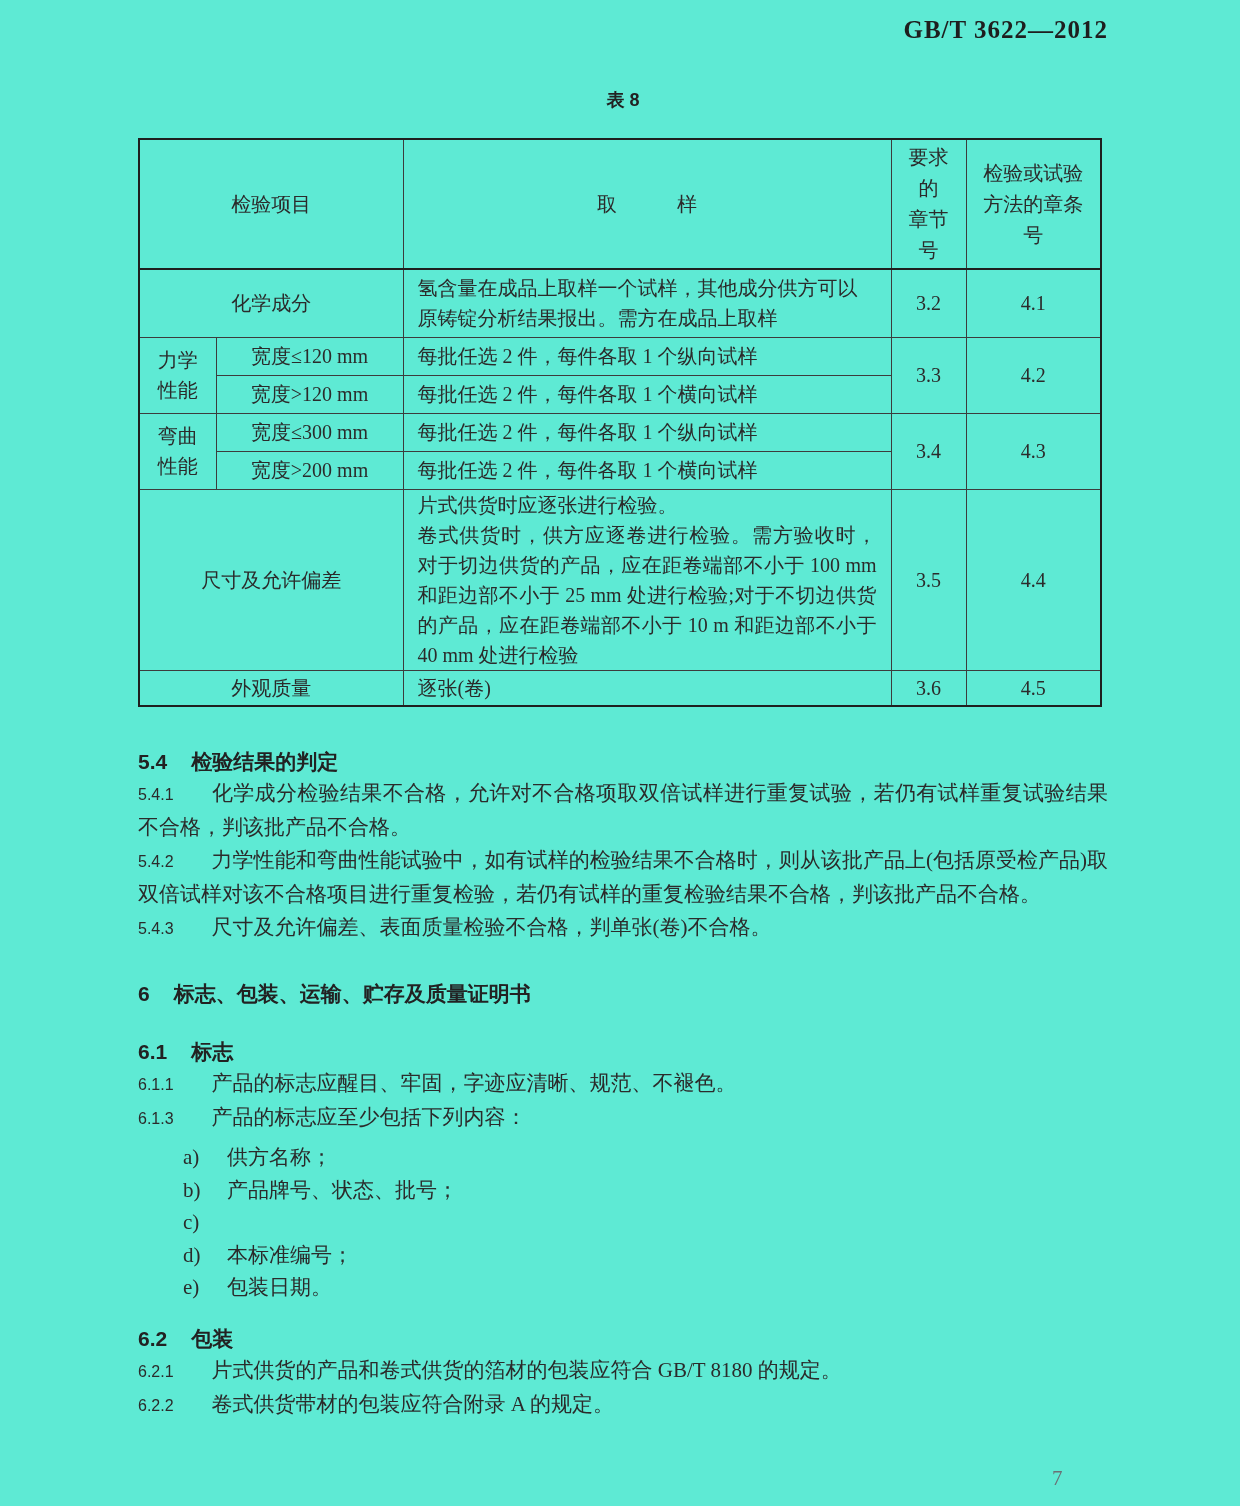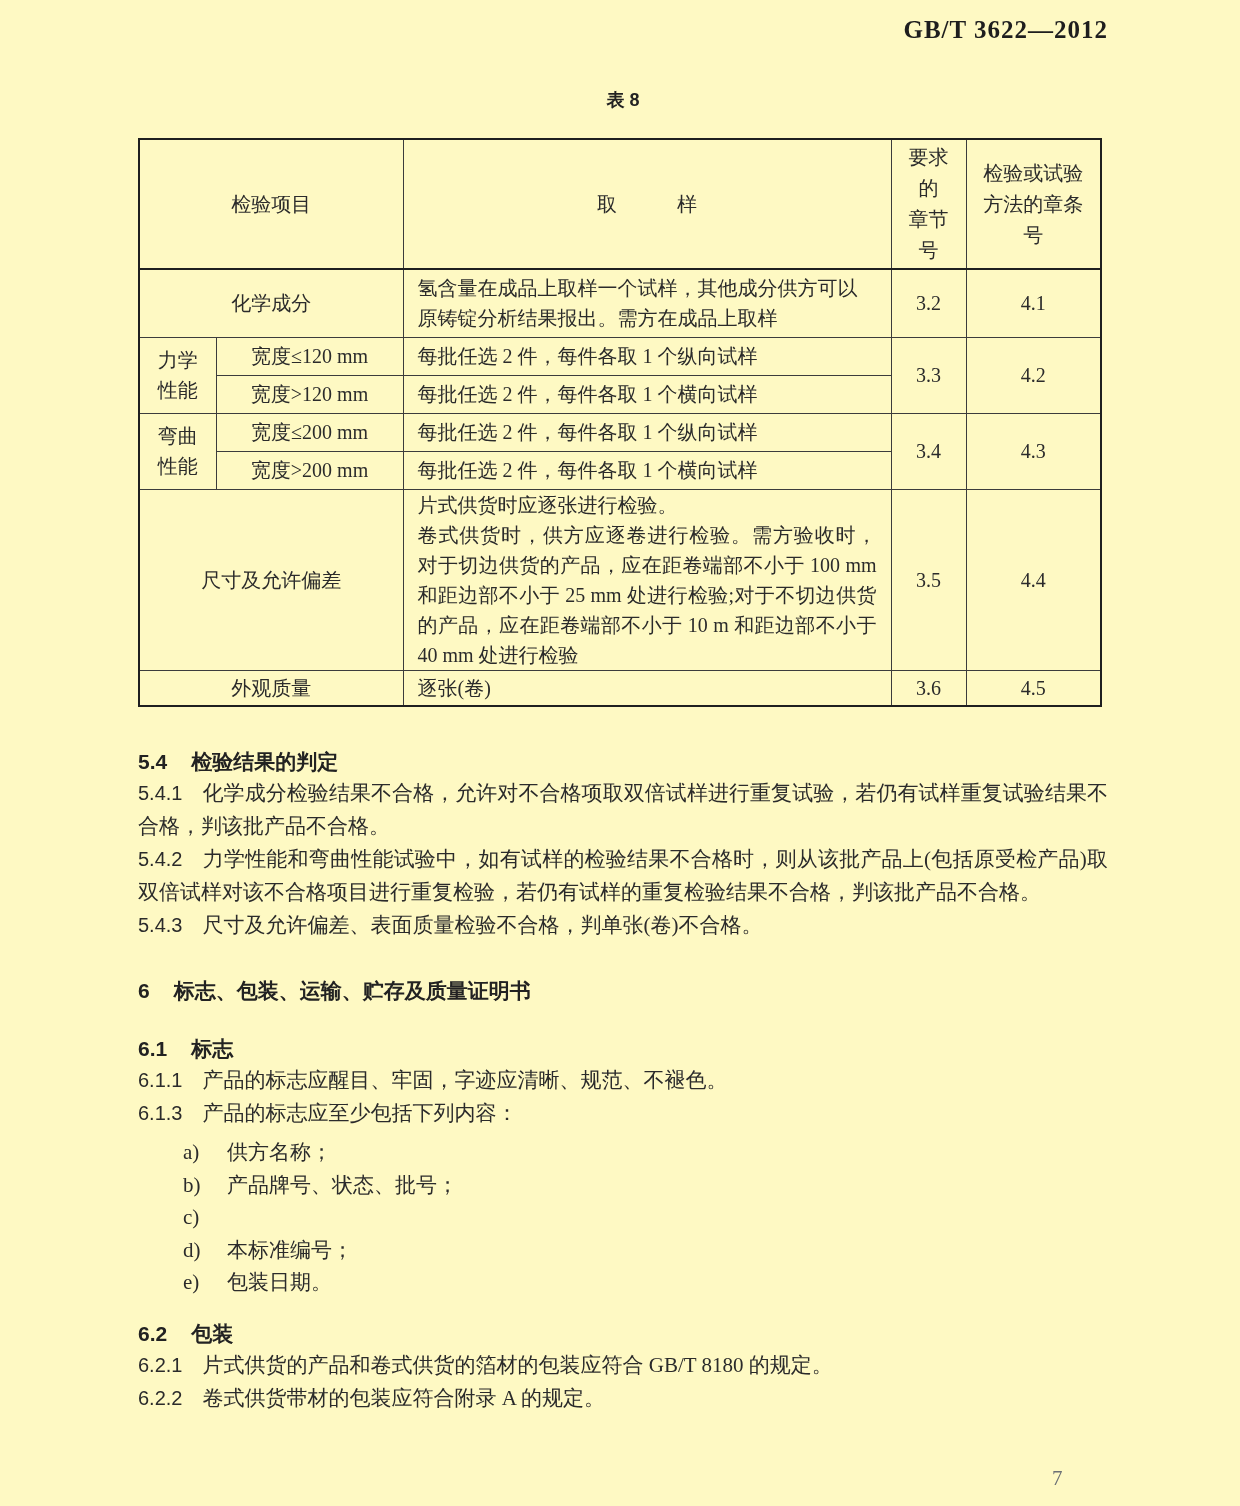--- a/index.html
+++ b/index.html
@@ -1,21 +1,21 @@
 <!DOCTYPE html>
 <html><head>
 <meta charset="utf-8">
 <style>
   html, body { margin: 0; padding: 0; background: #9a9a9a; }
   .page {
     position: relative;
     width: 1240px;
     height: 1506px;
     margin: 0 auto;
-    background: #fef9c3;
+    background: #5eead4;
     color: #2b2b2b;
     font-family: "Liberation Serif", "DejaVu Serif", serif;
     overflow: hidden;
     box-sizing: border-box;
   }
   .content {
     padding: 0 132px 0 138px;
     box-sizing: border-box;
   }
 
@@ -87,22 +87,22 @@
 
   p.clause {
     margin: 0;
     font-size: 21px;
     line-height: 33px;
     text-align: justify;
     color: #2b2b2b;
   }
   p.clause .cnum {
     font-family: "Liberation Sans", "DejaVu Sans", sans-serif;
-    font-size: 20px;
-    margin-right: 20px;
+    font-size: 16px;
+    margin-right: 38px;
   }
   .mt-first { margin-top: 14px; }
   .mt-body  { margin-top: 22px; }
 
   .alpha-list { margin-top: 6px; }
   .list-item {
     display: flex;
     padding-left: 45px;
     font-size: 21px;
     line-height: 32.5px;
@@ -196,21 +196,21 @@
           </td>
           <td class="cell-sampling">
             <span>每批任选 2 件，每件各取 1 个横向试样</span>
           </td>
         </tr>
         <tr class="row-thin">
           <td rowspan="2">
             <span>弯曲性能</span>
           </td>
           <td>
-            <span>宽度≤200 mm</span>
+            <span>宽度≤300 mm</span>
           </td>
           <td class="cell-sampling">
             <span>每批任选 2 件，每件各取 1 个纵向试样</span>
           </td>
           <td rowspan="2">
             <span>3.4</span>
           </td>
           <td rowspan="2">
             <span>4.3</span>
           </td>

